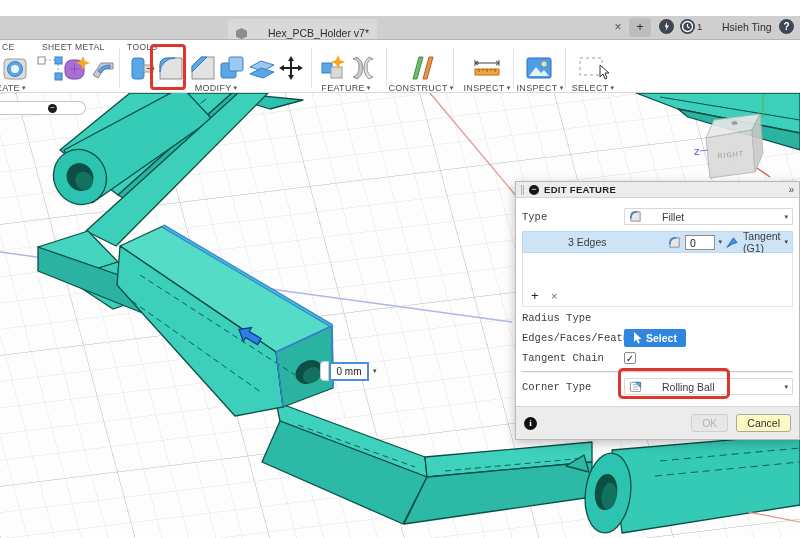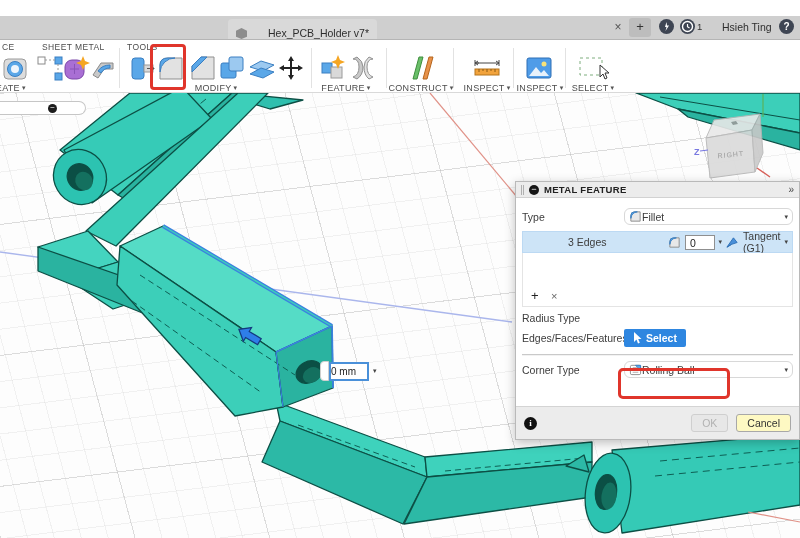--- a/index.html
+++ b/index.html
@@ -67,40 +67,40 @@
     border-radius:0 7px 7px 0; z-index:5; }
   .pill-minus { position:absolute; left:48px; top:2px; width:9px; height:9px;
     border-radius:50%; background:#1c1c1c; color:#fff; font-size:8px; line-height:8px;
     text-align:center; }
 
   
   .dim-wrap { position:absolute; left:320px; top:268px; display:flex; align-items:center; z-index:6; }
   .dim-grip { width:9px; height:20px; background:#fff; border:1px solid #cfcfcf;
     border-radius:4px 0 0 4px; }
   .dim-field { width:40px; height:19px; background:#fff; border:2px solid #4a90d9;
-    font-size:10px; color:#222; text-align:left; line-height:15px; }
+    font-size:10px; color:#222; text-align:center; line-height:15px; }
   .dim-caret { font-size:7px; color:#444; margin-left:4px; }
 
   
   .dialog { position:absolute; left:515px; top:88px; width:285px; height:259px;
     background:#fff; border:1px solid #b9b9b9; box-shadow:0 3px 10px rgba(0,0,0,.25);
     z-index:20; font-size:10.5px; color:#3c3c3c; }
   .dlg-head { height:16px; background:#ececec; border-bottom:1px solid #d2d2d2;
     display:flex; align-items:center; padding:0 5px; gap:5px; }
   .dlg-grip { width:3px; height:10px; border-left:1px solid #b0b0b0;
     border-right:1px solid #b0b0b0; }
   .dlg-minus { width:10px; height:10px; border-radius:50%; background:#161616; color:#fff;
     font-size:9px; line-height:9px; text-align:center; }
   .dlg-title { font-size:9.5px; font-weight:bold; color:#222; letter-spacing:.3px; flex:1; }
   .dlg-pin { font-size:10px; color:#444; }
   .dlg-body { padding:5px 6px 0 6px; position:relative; }
   .dlg-row { display:flex; align-items:center; margin-top:5px; }
-  .dlg-lbl { width:102px; flex:none; }
-  .combo { flex:1; height:17px; border:1px solid #d8d8d8; border-radius:6px;
-    background:#fff; display:flex; align-items:center; gap:0; padding:0 4px; }
+  .dlg-lbl { width:102px; flex:none;font-family:Liberation Mono, monospace; }
+  .combo { flex:1; height:17px; border:1px solid #d8d8d8; border-radius:1px;
+    background:#fff; display:flex; align-items:center; gap:20px; padding:0 4px; }
   .combo .caret, .mini-caret { margin-left:auto; font-size:7px; color:#444; }
   .ico13 { width:13px; height:13px; flex:none; }
   .edge-row { margin-top:6px; height:22px; background:#cde4f7; border:1px solid #bcd9f3;
     display:flex; align-items:center; padding:0 4px; gap:4px; }
   .edge-name { width:96px; flex:none;margin-left:41px; }
   .edge-input { width:50px; height:15px; border:1px solid #8f8f8f; background:#fff;
     font-size:10.5px; padding-left:4px; line-height:14px; color:#222; }
   .tiny-caret { font-size:7px; color:#444; }
   .list-area { height:54px; background:#fff; border:1px solid #e4e4e4; border-top:none;
     position:relative; }
@@ -403,21 +403,21 @@
     <div class="dim-wrap">
       <div class="dim-grip"></div>
       <div class="dim-field">0 mm</div>
       <div class="dim-caret">▾</div>
     </div>
 
     <div class="dialog">
       <div class="dlg-head">
         <span class="dlg-grip"></span>
         <span class="dlg-minus">−</span>
-        <span class="dlg-title">METAL FEATURE</span>
+        <span class="dlg-title">EDIT FEATURE</span>
         <span class="dlg-pin">»</span>
       </div>
 
       <div class="dlg-body">
 
         <div class="dlg-row">
           <span class="dlg-lbl">Type</span>
           <div class="combo">
             <svg class="ico13" viewBox="0 0 14 14">
                 <path d="M2 12 V6 Q2 2 6 2 H12 V12 Z" fill="#e8e8e8" stroke="#8a8a8a"></path>
@@ -456,20 +456,24 @@
         <div class="dlg-row">
           <span class="dlg-lbl">Edges/Faces/Features</span>
           <span class="select-btn">
             <svg width="9" height="12" viewBox="0 0 9 12">
                 <path d="M1 0 L1 10 L3.5 7.5 L5 11.5 L6.8 10.8 L5.2 7 L8.5 7 Z" fill="#fff"></path>
               </svg>
             <span>Select</span>
           </span>
         </div>
 
+        <div class="dlg-row">
+          <span class="dlg-lbl">Tangent Chain</span>
+          <span class="checkbox">✓</span>
+        </div>
 
         <div class="dlg-divider"></div>
 
         <div class="dlg-row">
           <span class="dlg-lbl">Corner Type</span>
           <div class="combo">
             <svg class="ico13" viewBox="0 0 14 14">
                 <rect x="1.5" y="2.5" width="11" height="10" rx="1.5" fill="#fff" stroke="#8a8a8a"></rect>
                 <path d="M7 2.5 L12.5 2.5 L12.5 8 Z" fill="#5aa7e8" stroke="#3a7fc2"></path>
                 <path d="M4 5 H10 M4 7.5 H10 M4 10 H10" stroke="#9a9a9a" stroke-width=".8"></path>

